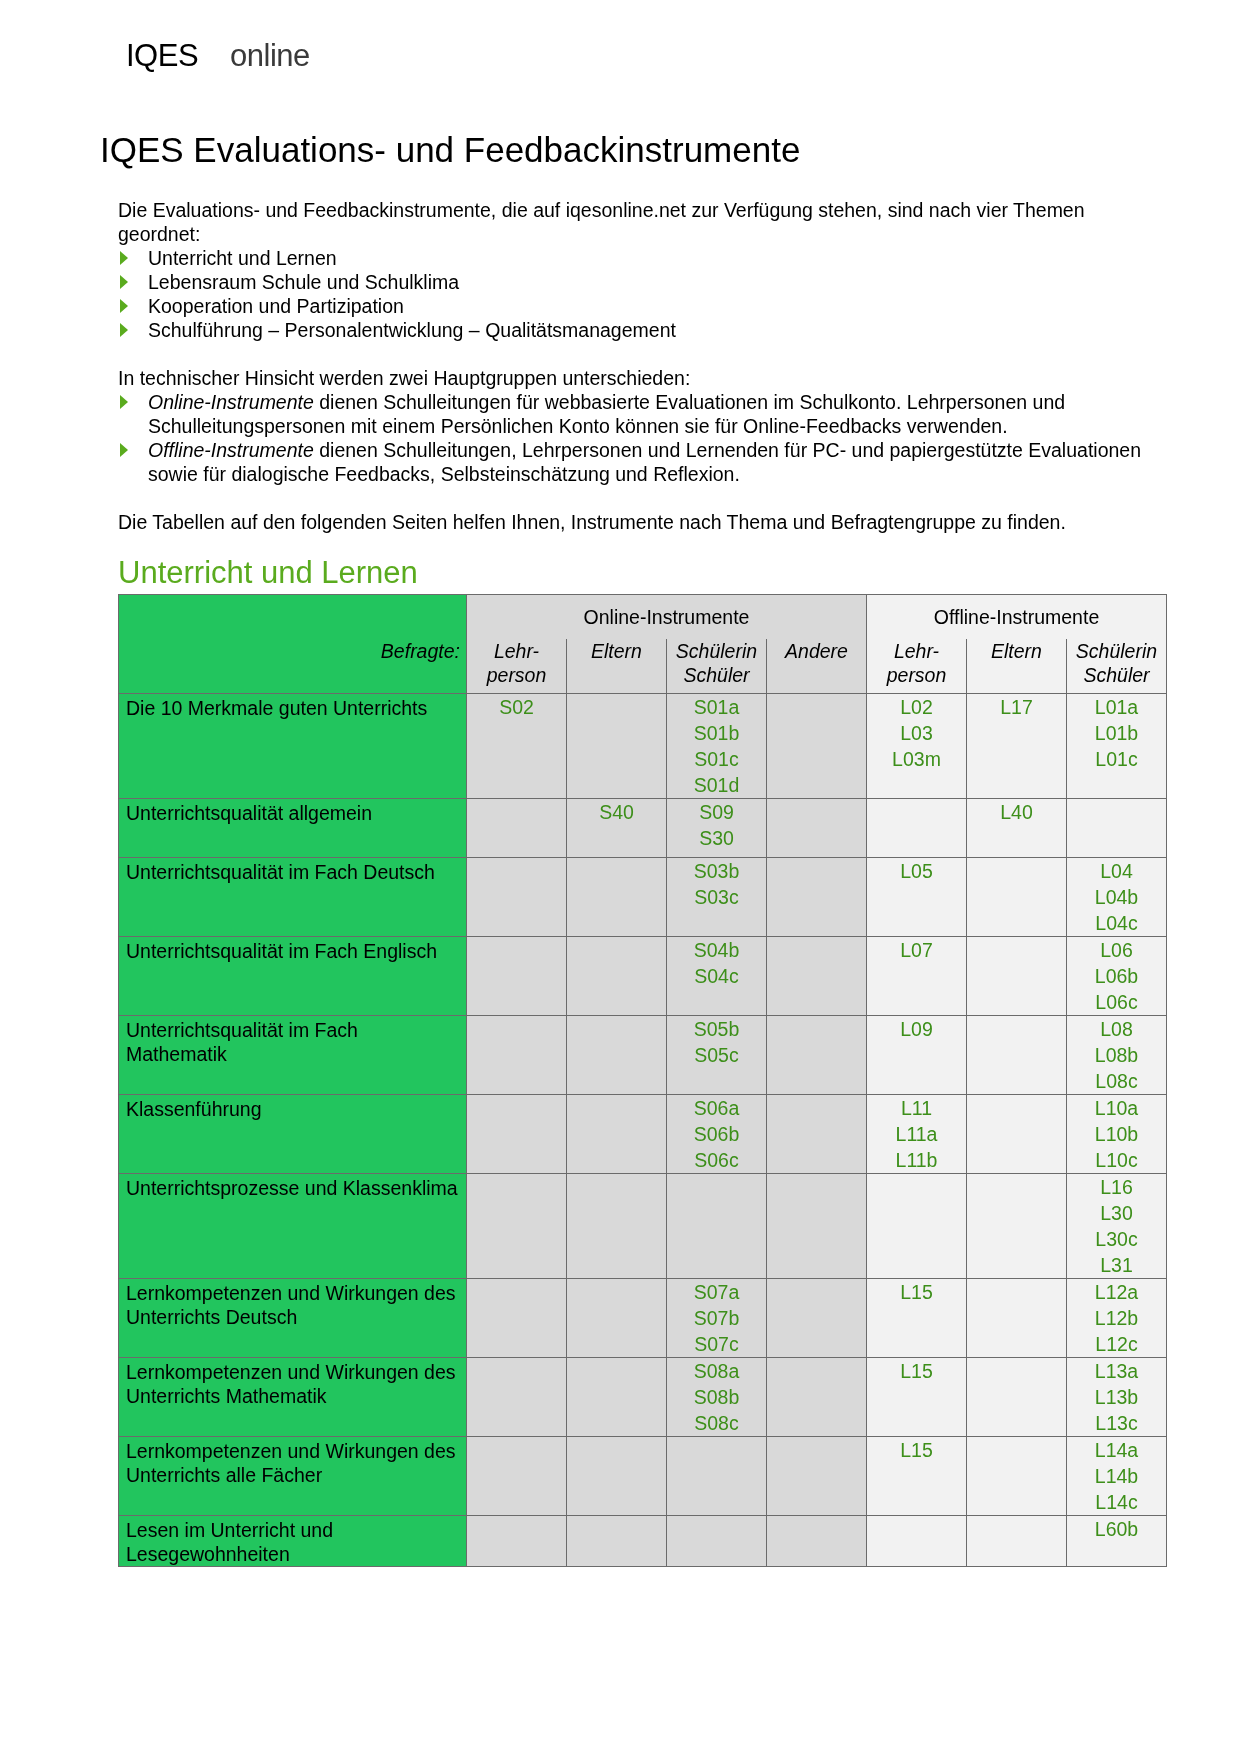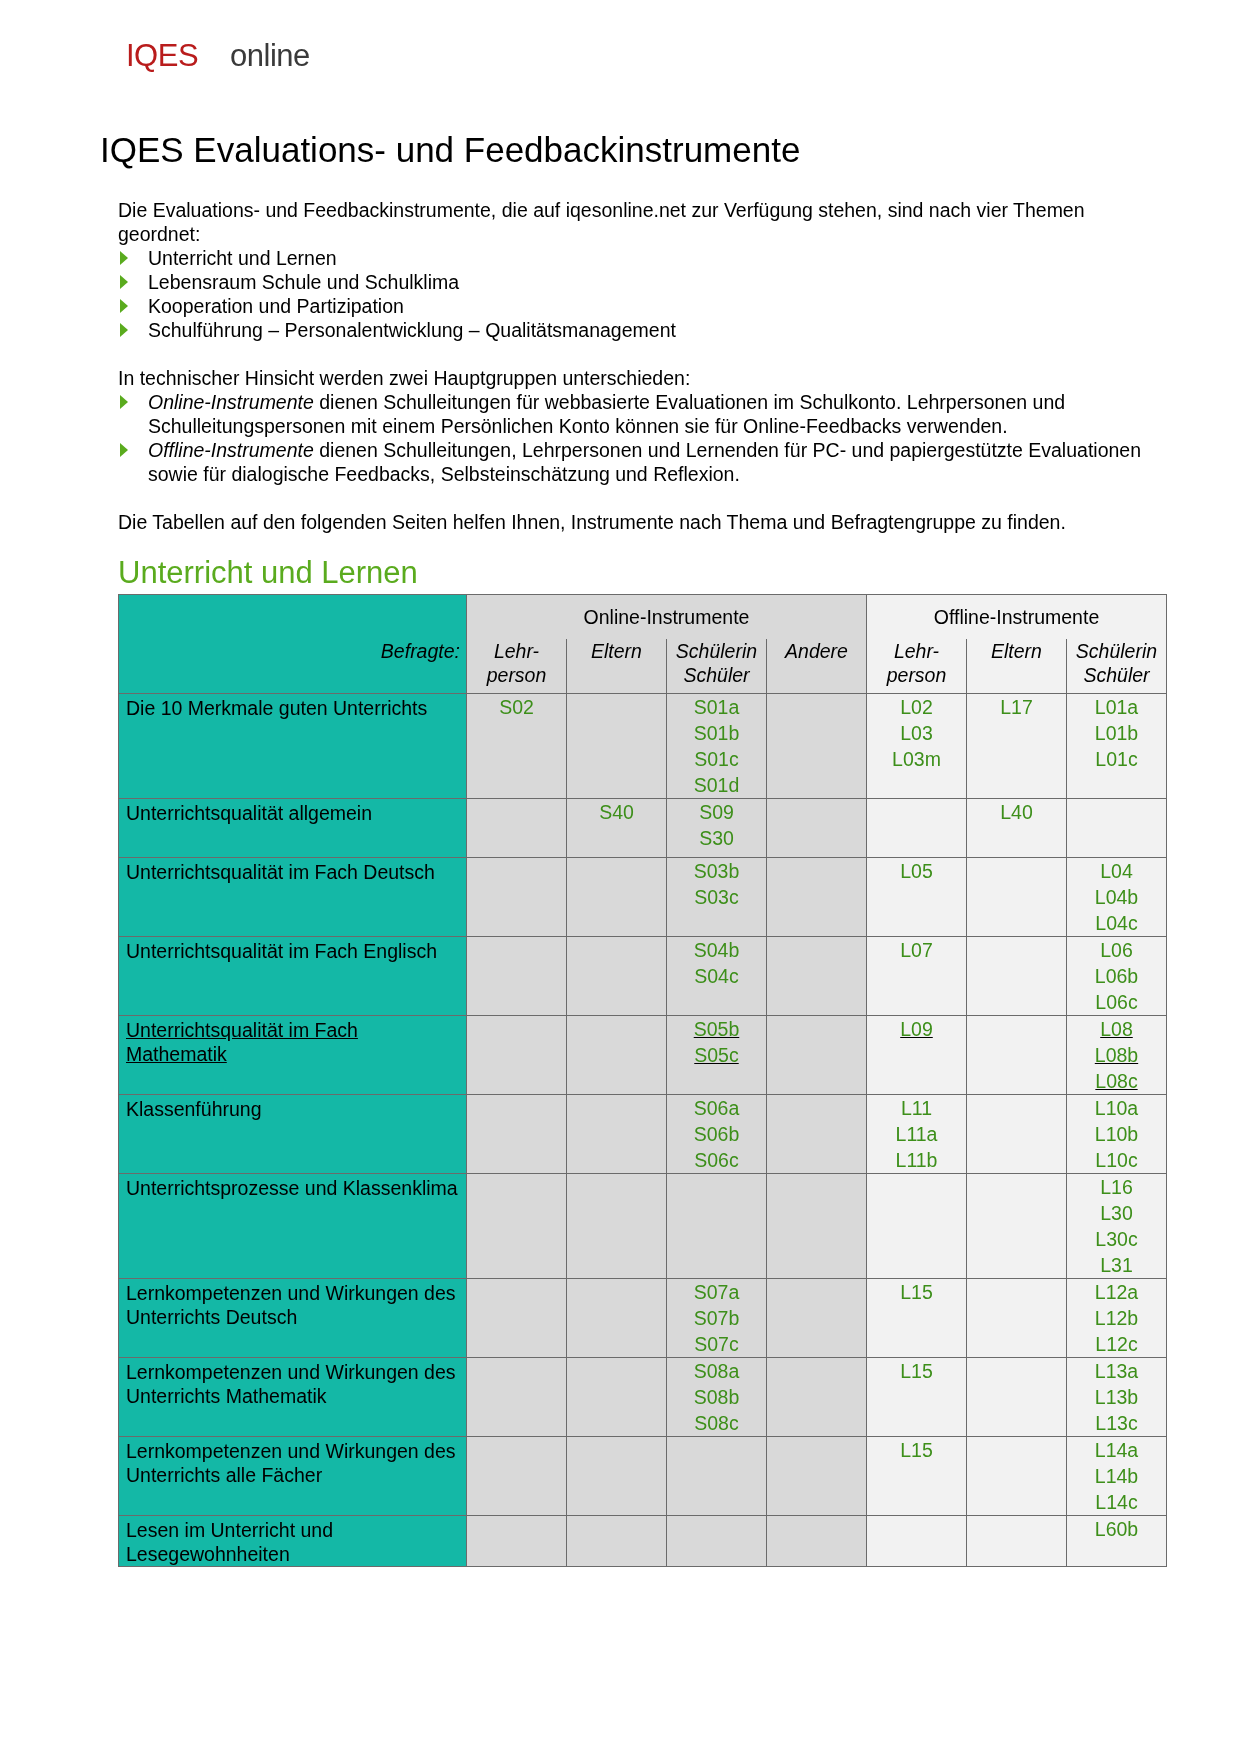--- a/index.html
+++ b/index.html
@@ -1,30 +1,30 @@
 <!DOCTYPE html>
 <html><head>
 <meta charset="utf-8">
 <style>
   html, body { margin: 0; padding: 0; background: #ffffff; }
   body { width: 1240px; height: 1754px; position: relative; font-family: "Liberation Sans", sans-serif; color: #000; overflow: hidden; }
   .logo { position: absolute; left: 126px; top: 40px; font-size: 31px; letter-spacing: -0.5px; line-height: 1; }
-  .logo .iqes { color: #b91c1c; }
+  .logo .iqes { color: #000000; }
   .logo .online { color: #3a3a3a; margin-left: 32px; }
   .title { position: absolute; left: 100px; top: 130px; font-size: 35px; font-weight: normal; margin: 0; line-height: 1.15; }
   .intro { position: absolute; left: 118px; top: 198px; width: 1030px; font-size: 19.5px; line-height: 24px; }
   .intro p { margin: 0; }
   .intro ul { list-style: none; margin: 0; padding: 0; }
   .intro li { position: relative; padding-left: 30px; }
   .intro li .bullet { position: absolute; left: 2px; top: 5px; width: 0; height: 0; border-top: 7px solid transparent; border-bottom: 7px solid transparent; border-left: 8px solid #5aab1e; }
   .gap { height: 24px; }
   .section-title { position: absolute; left: 118px; top: 555px; font-size: 31px; color: #5aab1e; margin: 0; font-weight: normal; }
   table.grid { position: absolute; left: 118px; top: 594px; border-collapse: collapse; font-size: 19.5px; }
   table.grid td, table.grid th { border: 1px solid #6b6b6b; padding: 0; vertical-align: top; font-weight: normal; }
-  .col-label { width: 334px; background: #14b8a6; }
+  .col-label { width: 334px; background: #22c55e; }
   .on { background: #d9d9d9; width: 99px; text-align: center; }
   .off { background: #f2f2f2; width: 99px; text-align: center; }
   .grp-head { height: 44px; vertical-align: middle !important; text-align: center; }
   .sub-head { height: 54px; font-style: italic; line-height: 24px; }
   th.sub-head.on, th.sub-head.off { border-top: none; }
   .befragte { text-align: right; font-style: italic; padding-right: 6px !important; padding-top: 0 !important; line-height: 24px; }
   .row-label { padding: 2px 6px 0 7px !important; line-height: 24px; }
   .codes { color: #3d8f1a; line-height: 26px; padding-top: 0 !important; }
   .codes div { height: 26px; }
   .grp-head-row th.on, .grp-head-row th.off { border-bottom: none; }
@@ -171,21 +171,21 @@
         <td class="off codes">
           <div>L07</div>
         </td>
         <td class="off codes"></td>
         <td class="off codes">
           <div>L06</div>
           <div>L06b</div>
           <div>L06c</div>
         </td>
       </tr>
-      <tr style="height: 72px; text-decoration: underline;">
+      <tr style="height: 72px;">
         <td class="col-label row-label">Unterrichtsqualität im Fach Mathematik</td>
         <td class="on codes"></td>
         <td class="on codes"></td>
         <td class="on codes">
           <div>S05b</div>
           <div>S05c</div>
         </td>
         <td class="on codes"></td>
         <td class="off codes">
           <div>L09</div>

